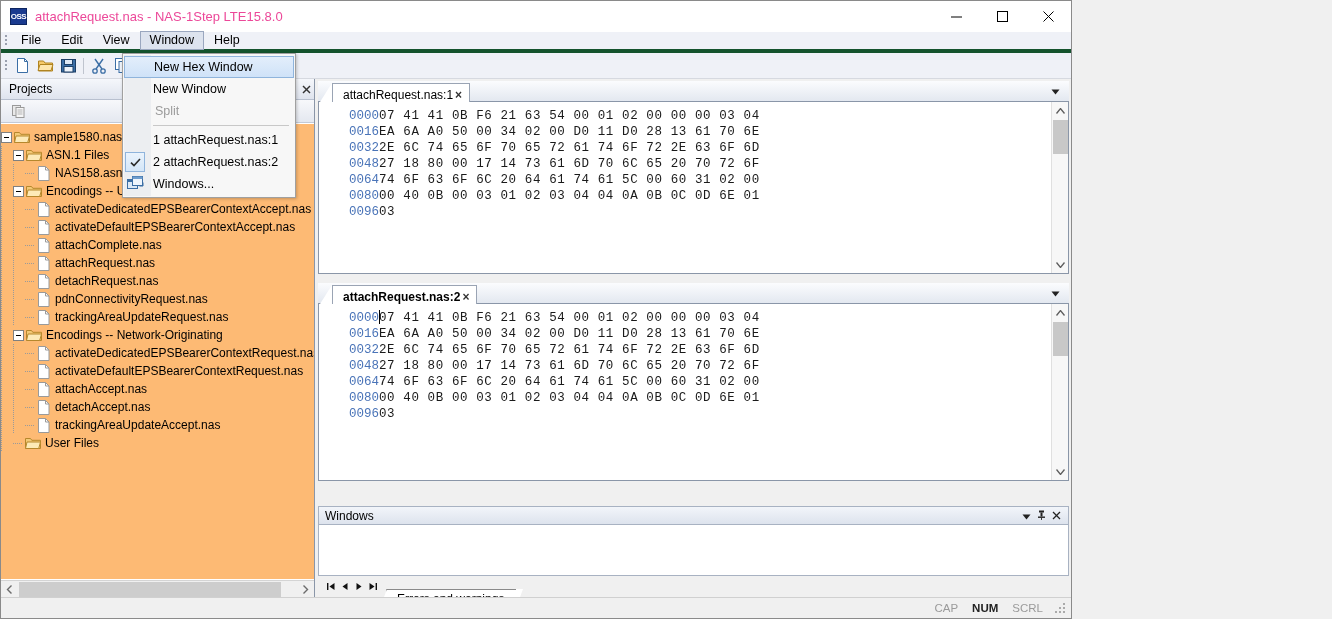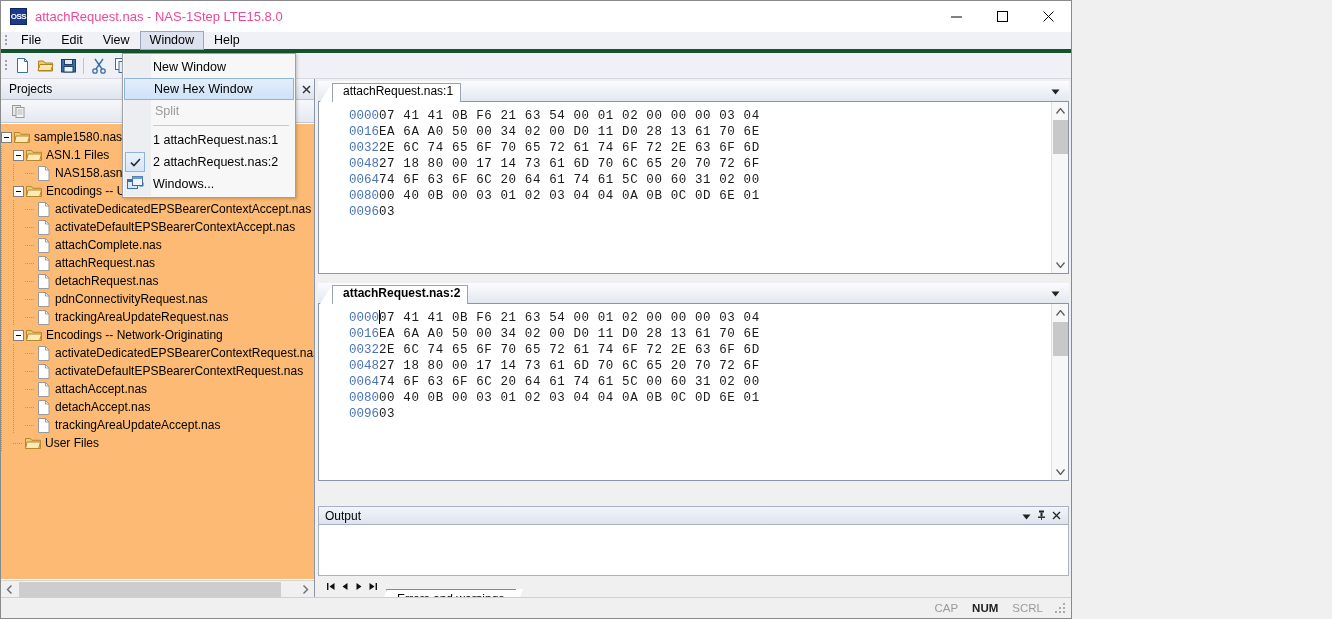--- a/index.html
+++ b/index.html
@@ -156,21 +156,20 @@
     background: linear-gradient(to bottom,#fbfcfe,#e3e8f0);
     border-bottom: 1px solid #8a96a8;
   }
   .tab {
     position: absolute; left: 14px; top: 2px; height: 19px;
     display: flex; align-items: flex-end; gap: 2px;
     padding: 0 7px 0 10px;
     background: #ffffff;
     border: 1px solid #9aa4b4; border-bottom: none;
     font-size: 12px;
-    flex-direction: column;
   }
   .tab.active { font-weight: bold; }
   .tab-x { font-size: 12px; color: #333; font-weight: bold; font-family: "Liberation Sans", sans-serif; }
   .tab-slant {
     position: absolute; left: 2px; top: 2px;
     width: 0; height: 0;
     border-bottom: 19px solid #ffffff;
     border-left: 12px solid transparent;
   }
   .tabstrip-drop {
@@ -683,21 +682,21 @@
             <svg width="9" height="6" viewBox="0 0 9 6">
                 <path d="M0.5 0.5 L4.5 5.5 L8.5 0.5" fill="none" stroke="#5d5d5d" stroke-width="1.3"></path>
               </svg>
           </div>
         </div>
       </div>
     </div>
 
     <div class="output">
       <div class="out-header">
-        <span>Output</span>
+        <span>Windows</span>
         <div class="out-btns">
           <span>
             <svg width="9" height="6" viewBox="0 0 9 6">
                 <path d="M0.5 0.5 L4.5 5.5 L8.5 0.5 z" fill="#222"></path>
               </svg>
           </span>
           <span>
             <svg width="9" height="10" viewBox="0 0 9 10">
                 <rect x="2" y="0.5" width="5" height="2" fill="#222"></rect>
                 <rect x="3.5" y="2.5" width="2" height="4" fill="#222"></rect>
@@ -750,25 +749,25 @@
       <span class="status-ind off">CAP</span>
       <span class="status-ind on">NUM</span>
       <span class="status-ind off">SCRL</span>
       <span class="grip-res"></span>
     </div>
   </div>
 
   <div class="dropdown">
     <div class="dd-gutter"></div>
     <div id="dd-items">
+        <div class="dd-item highlight">
+          <span>New Hex Window</span>
+        </div>
         <div class="dd-item">
           <span>New Window</span>
-        </div>
-        <div class="dd-item highlight">
-          <span>New Hex Window</span>
         </div>
         <div class="dd-item disabled">
           <span>Split</span>
         </div>
         <div class="dd-sep"></div>
         <div class="dd-item">
           <span>1 attachRequest.nas:1</span>
         </div>
         <div class="dd-item">
           <span class="dd-check">

